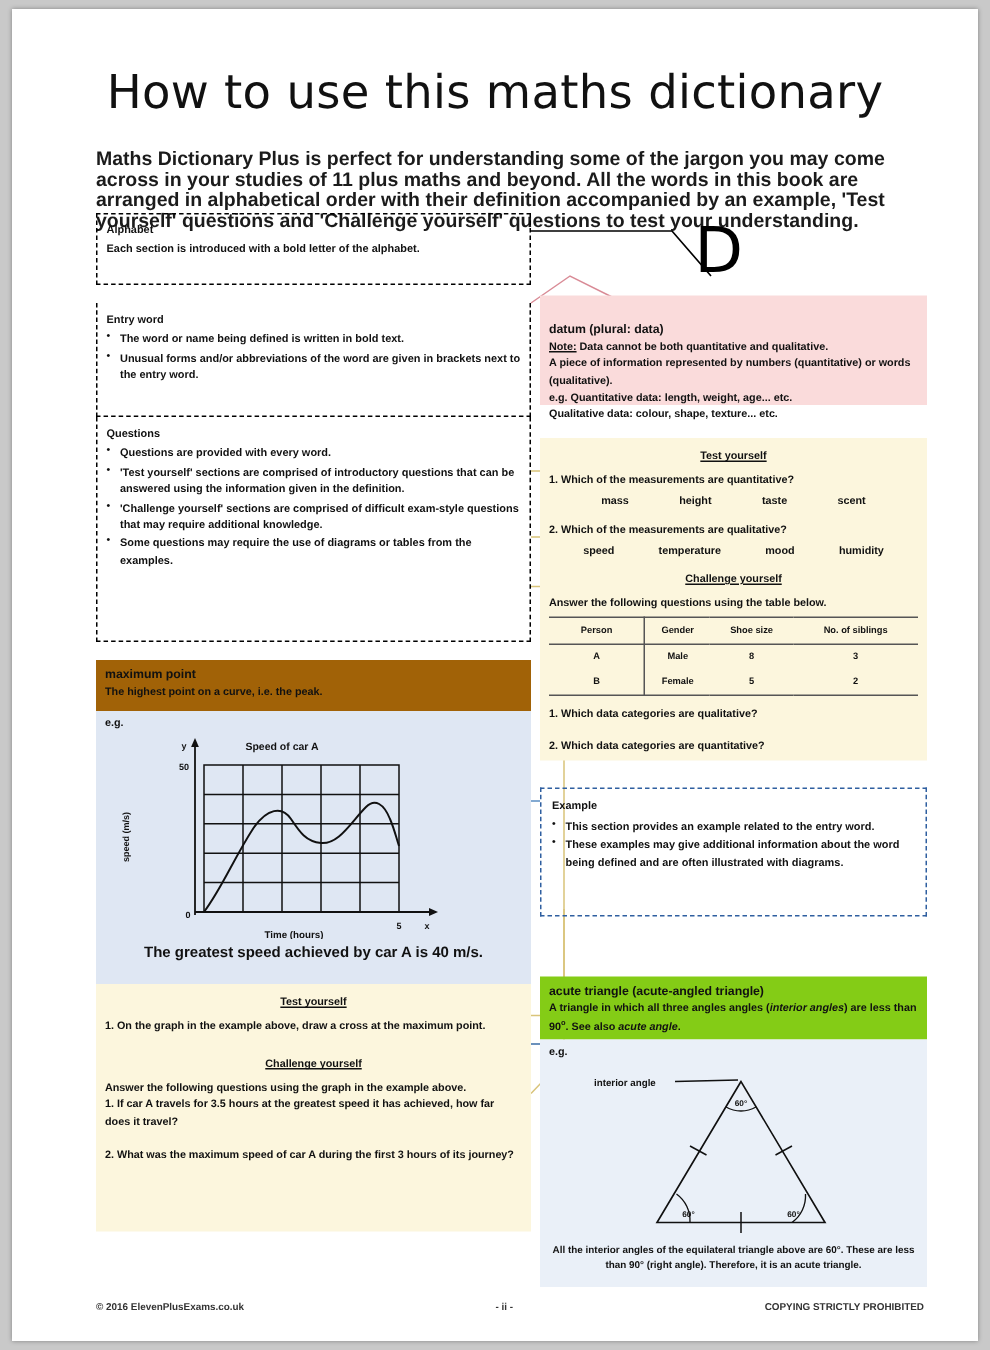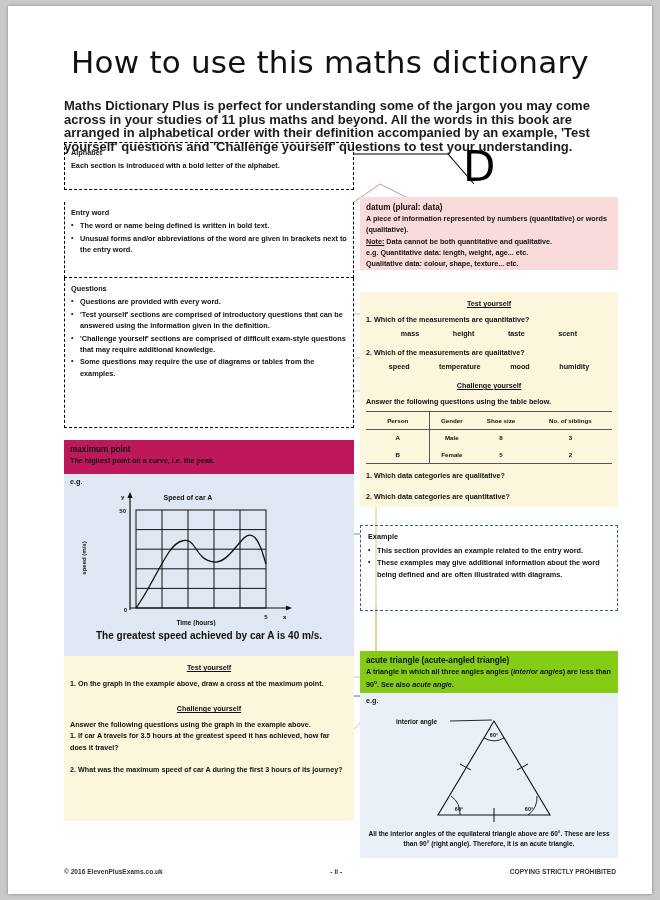--- a/index.html
+++ b/index.html
@@ -60,21 +60,21 @@
   #letter-d{
     left:455px;top:140px;
     font-size:42px;line-height:42px;font-weight:400;color:#000;
     font-family:"DejaVu Sans", sans-serif;
   }
 
   
   #datum-def{
     left:352px;top:191px;width:258px;height:73px;
     background:#fadbdb;
-    padding:5px 6px 0 6px;box-sizing:border-box;
+    padding:17px 6px 0 6px;box-sizing:border-box;
     font-size:7.2px;line-height:11.2px;color:#111;font-weight:bold;
   }
   #datum-def .word{font-weight:bold;font-size:8.2px;}
   .und{text-decoration:underline;}
   #datum-q{
     left:352px;top:286px;width:258px;height:215px;
     background:#fcf6dd;
     padding:4px 6px;box-sizing:border-box;
     font-size:7.2px;line-height:11.6px;color:#111;font-weight:bold;
   }
@@ -88,21 +88,21 @@
   table.dtab th,table.dtab td{
     text-align:center;padding:2.5px 0;color:#111;
   }
   table.dtab thead th{border-top:1.2px solid #555;border-bottom:1.2px solid #555;}
   table.dtab tbody tr:last-child td{border-bottom:1.2px solid #555;}
   table.dtab th:first-child,table.dtab td:first-child{border-right:1.2px solid #555;width:26%;}
 
   
   #max-def{
     left:56px;top:434px;width:290px;height:34px;
-    background:#be185d;padding:4px 6px;box-sizing:border-box;
+    background:#a16207;padding:4px 6px;box-sizing:border-box;
     font-size:7.2px;line-height:11.2px;color:#111;font-weight:bold;
   }
   #max-def .word{font-size:8.2px;}
   #max-eg{
     left:56px;top:468px;width:290px;height:182px;
     background:#dfe7f3;padding:2px 6px;box-sizing:border-box;
     font-size:7.2px;line-height:11px;color:#111;font-weight:bold;
   }
   #max-q{
     left:56px;top:650px;width:290px;height:165px;
@@ -193,22 +193,22 @@
         <li>Questions are provided with every word.</li>
         <li>'Test yourself' sections are comprised of introductory questions that can be answered using the information given in the definition.</li>
         <li>'Challenge yourself' sections are comprised of difficult exam-style questions that may require additional knowledge.</li>
         <li>Some questions may require the use of diagrams or tables from the examples.</li>
       </ul>
     </div>
   </div>
 
   <div class="abs" id="datum-def">
     <div class="word">datum (plural: data)</div>
+    <div><span class="und">Note:</span><span> Data cannot be both quantitative and qualitative.</span></div>
     <div>A piece of information represented by numbers (quantitative) or words (qualitative).</div>
-    <div><span class="und">Note:</span><span> Data cannot be both quantitative and qualitative.</span></div>
     <div><span>e.g.</span><span> Quantitative data: length, weight, age... etc.</span></div>
     <div>Qualitative data: colour, shape, texture... etc.</div>
   </div>
 
   <div class="abs" id="datum-q">
     <div class="ty">Test yourself</div>
     <div>1. Which of the measurements are quantitative?</div>
     <div class="optrow">
       <span>mass</span>
       <span>height</span>

